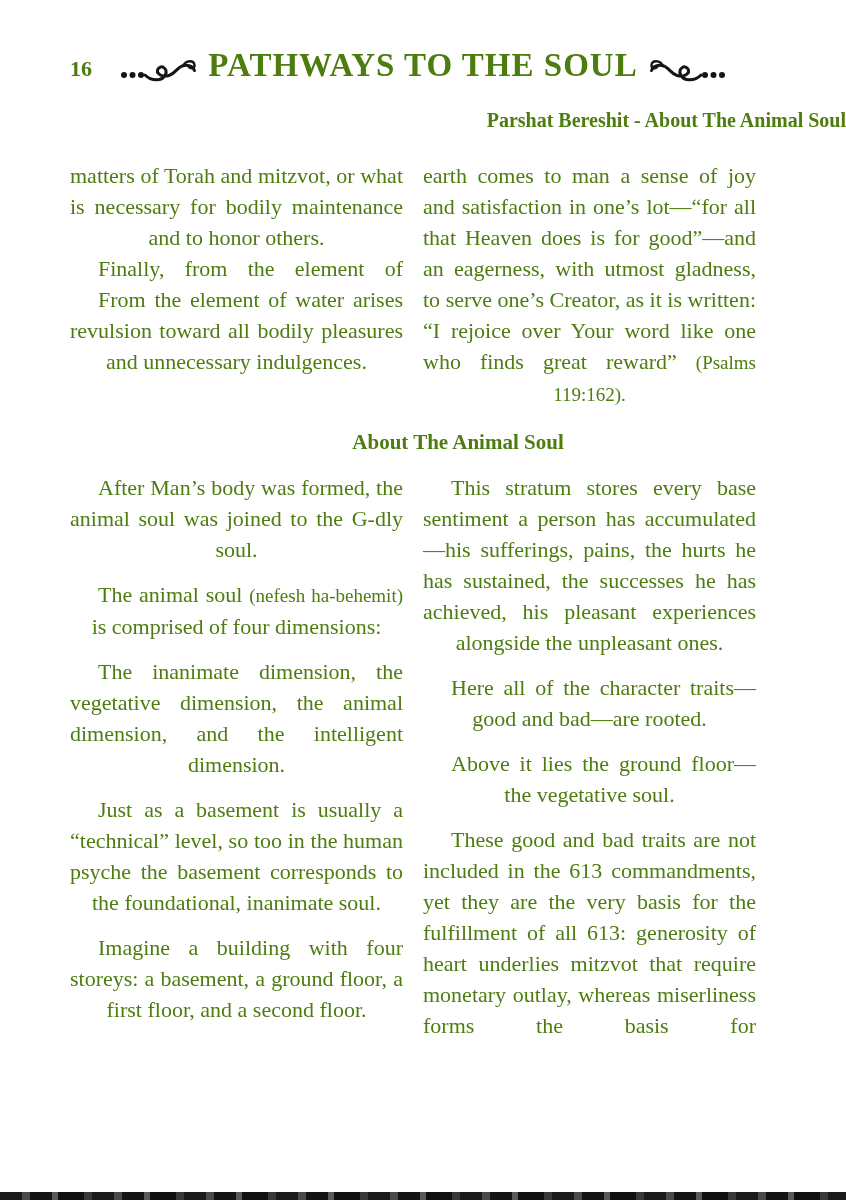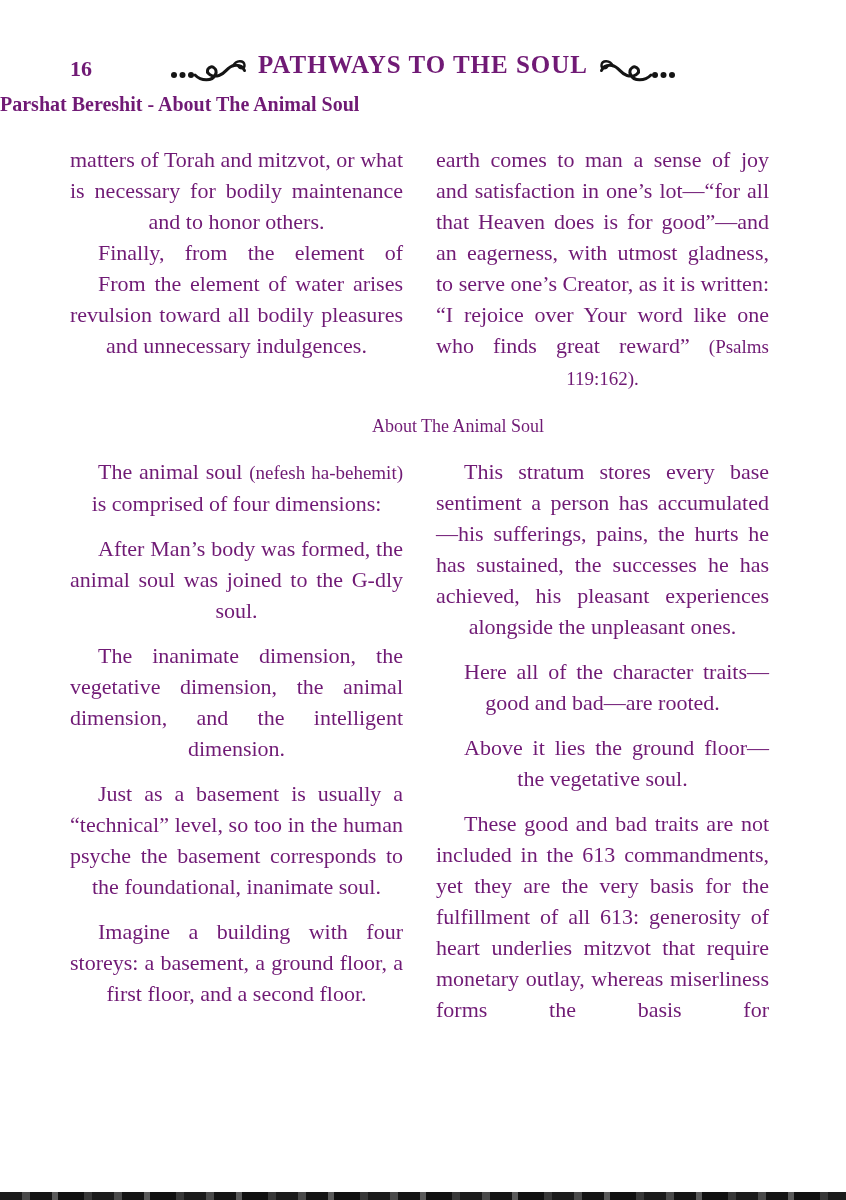--- a/index.html
+++ b/index.html
@@ -1,21 +1,21 @@
 <!DOCTYPE html>
 <html><head>
 <meta charset="utf-8">
 <style>
   html, body { margin: 0; padding: 0; background: #ffffff; }
   .page {
     position: relative;
     width: 846px;
     height: 1200px;
     background: #ffffff;
-    color: #701a75;
+    color: #4d7c0f;
     font-family: "Liberation Serif", serif;
     overflow: hidden;
   }
   
   .pagenum {
     position: absolute;
     left: 70px;
     top: 56px;
     font-size: 22px;
     font-weight: bold;
@@ -23,59 +23,59 @@
   .title-row {
     margin-top: 45px;
     display: flex;
     justify-content: center;
     align-items: center;
     gap: 10px;
     height: 40px;
   }
   .book-title {
     margin: 0;
-    font-size: 25px;
+    font-size: 33px;
     line-height: 40px;
     font-weight: bold;
     letter-spacing: 1px;
     white-space: nowrap;
   }
   .flourish { display: inline-flex; margin-top: 10px; }
   .flourish.mirror svg { transform: scaleX(-1); }
   .subtitle {
-    margin-top: 6px;
-    text-align: left;
+    margin-top: 22px;
+    text-align: right;
     font-weight: bold;
     font-size: 20px;
     line-height: 26px;
   }
   
   main { padding-left: 70px; }
-  .cols { display: flex; gap: 33px; }
+  .cols { display: flex; gap: 20px; }
   .cols.first { margin-top: 27px; }
   .col { width: 333px; }
   p {
     margin: 0;
     font-size: 22px;
     line-height: 31px;
     text-align: justify;
     text-align-last: center;
   }
   p.indent { text-indent: 28px; }
   p.last-justify { text-align-last: justify; }
   .spaced p { margin-bottom: 14px; }
   .spaced p:last-child { margin-bottom: 12px; }
   .small { font-size: 19px; }
   
   .section-heading {
     margin: 14px 0 12px 0;
     text-align: center;
-    font-size: 18px;
+    font-size: 21px;
     line-height: 36px;
-    font-weight: normal;
+    font-weight: bold;
   }
   
   .scan-edge {
     position: absolute;
     left: 0; right: 0; bottom: 0;
     height: 8px;
     background: repeating-linear-gradient(90deg,
       #1b1b1b 0 22px, #4a4a4a 22px 30px, #141414 30px 52px,
       #5a5a5a 52px 58px, #101010 58px 84px, #383838 84px 92px);
   }
@@ -124,22 +124,22 @@
         </div>
       <div class="col">
           <p class=""><span>earth comes to man a sense of joy and satisfaction in one’s lot—“for all that Heaven does is for good”—and an eagerness, with utmost gladness, to serve one’s Creator, as it is written: “I rejoice over Your word like one who finds great reward” </span><span class="small">(Psalms 119:162).</span></p>
         </div>
     </section>
 
     <h2 class="section-heading">About The Animal Soul</h2>
 
     <section class="cols">
       <div class="col spaced">
+          <p class="indent "><span>After Man’s body was formed, the animal soul was joined to the G-dly soul.</span></p>
           <p class="indent "><span>The animal soul </span><span class="small">(nefesh ha-behemit)</span><span> is comprised of four dimensions:</span></p>
-          <p class="indent "><span>After Man’s body was formed, the animal soul was joined to the G-dly soul.</span></p>
           <p class="indent "><span>The inanimate dimension, the vegetative dimension, the animal dimension, and the intelligent dimension.</span></p>
           <p class="indent "><span>Just as a basement is usually a “technical” level, so too in the human psyche the basement corresponds to the foundational, inanimate soul.</span></p>
           <p class="indent "><span>Imagine a building with four storeys: a basement, a ground floor, a first floor, and a second floor.</span></p>
         </div>
       <div class="col spaced">
           <p class="indent "><span>This stratum stores every base sentiment a person has accumulated—his sufferings, pains, the hurts he has sustained, the successes he has achieved, his pleasant experiences alongside the unpleasant ones.</span></p>
           <p class="indent "><span>Here all of the character traits—good and bad—are rooted.</span></p>
           <p class="indent "><span>Above it lies the ground floor—the vegetative soul.</span></p>
           <p class="indent last-justify"><span>These good and bad traits are not included in the 613 commandments, yet they are the very basis for the fulfillment of all 613: generosity of heart underlies mitzvot that require monetary outlay, whereas miserliness forms the basis for</span></p>
         </div>

